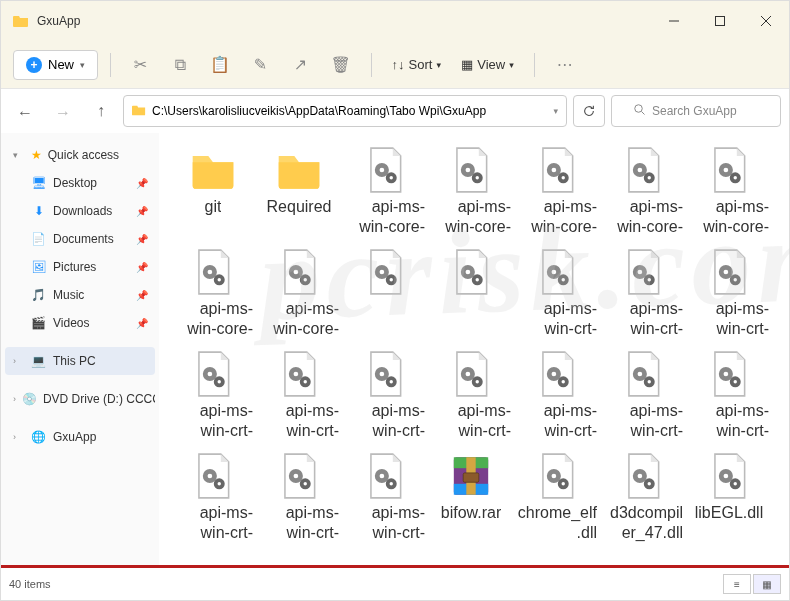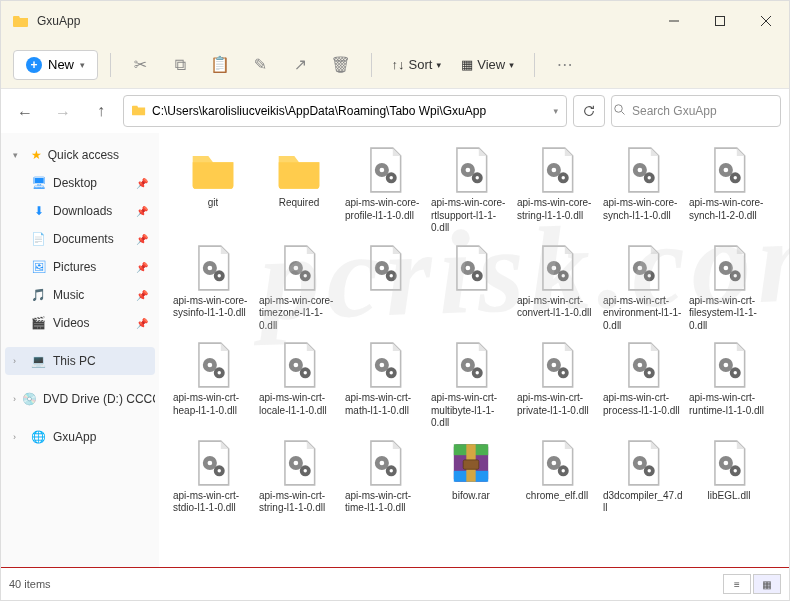--- a/index.html
+++ b/index.html
@@ -15,35 +15,35 @@
 .new-btn { display: flex; align-items: center; gap: 6px; padding: 6px 12px; border-radius: 4px; font-size: 13px; border: 1px solid #d0d0d0; background: #fff; }
 .new-plus { width:16px; height:16px; border-radius:50%; background:#1e90ff; color:#fff; display:flex; align-items:center; justify-content:center; font-size:12px; font-weight:bold; }
 .tb-sep { width: 1px; height: 24px; background: #d0d0d0; margin: 0 8px; }
 .tb-icon { width: 36px; height: 36px; display: flex; align-items: center; justify-content: center; border-radius: 4px; color: #888; }
 .tb-drop { display: flex; align-items: center; gap: 4px; padding: 6px 8px; border-radius: 4px; font-size: 13px; color: #333; }
 .addressbar { height: 44px; display: flex; align-items: center; padding: 0 8px; gap: 6px; }
 .nav-btn { width: 32px; height: 32px; display: flex; align-items: center; justify-content: center; border-radius: 4px; color: #606060; }
 .path-box { flex: 1; height: 32px; border: 1px solid #ccc; border-radius: 4px; display: flex; align-items: center; padding: 0 8px; font-size: 12px; background: #fff; }
 .path-icon { margin-right: 6px; }
 .refresh-btn { width: 32px; height: 32px; border: 1px solid #ccc; border-radius: 4px; display: flex; align-items: center; justify-content: center; }
-.search-box { width: 170px; height: 32px; border: 1px solid #ccc; border-radius: 4px; display: flex; align-items: center; padding: 0 2px; font-size: 12px; color: #888; background: #fff; gap: 6px; }
+.search-box { width: 170px; height: 32px; border: 1px solid #ccc; border-radius: 4px; display: flex; align-items: center; padding: 0 22px; font-size: 12px; color: #888; background: #fff; gap: 6px; }
 .body { flex: 1; display: flex; overflow: hidden; }
 .sidebar { width: 158px; background: #fafafa; padding: 8px 4px; overflow-y: auto; }
 .sb-item { display: flex; align-items: center; height: 28px; padding: 0 8px; font-size: 12px; color: #333; border-radius: 4px; gap: 6px; position: relative; }
 .sb-item.active { background: #e5ebf5; }
 .sb-chev { width: 12px; color: #888; font-size: 9px; display:inline-block; }
 .sb-pin { position: absolute; right: 6px; color: #888; font-size: 10px; }
 .sb-icon { width: 16px; height: 16px; display: flex; align-items: center; justify-content: center; }
 .sb-group { margin-bottom: 10px; }
 .content { flex: 1; overflow: auto; padding: 8px 4px 8px 12px; background: #fff; }
 .grid { display: grid; grid-template-columns: repeat(7, 84px); gap: 2px 2px; }
 .item { width: 84px; display: flex; flex-direction: column; align-items: center; padding: 4px 2px 2px; }
 .item-icon { width: 50px; height: 50px; display: flex; align-items: center; justify-content: center; margin-bottom: 2px; }
-.item-label { font-size: 10px; color: #333; text-align: left; line-height: 1.25; word-break: break-word; max-height: 42px; overflow: hidden; }
-.statusbar { height: 24px; border-top: 1px solid #b91c1c; display: flex; align-items: center; justify-content: space-between; padding: 16px 8px; font-size: 11px; color: #555; }
+.item-label { font-size: 16px; color: #333; text-align: right; line-height: 1.25; word-break: break-word; max-height: 42px; overflow: hidden; }
+.statusbar { height: 24px; border-top: 3px solid #b91c1c; display: flex; align-items: center; justify-content: space-between; padding: 16px 8px; font-size: 11px; color: #555; }
 .sb-right { display: flex; gap: 2px; }
 .view-toggle { width: 28px; height: 20px; border: 1px solid #ccc; display: flex; align-items: center; justify-content: center; font-size: 10px; }
 .folder-svg { fill: #ffcc4d; }
 .watermark { position: absolute; top: 200px; left: 260px; font-size: 120px; font-weight: 600; color: rgba(200,200,200,0.22); font-style: italic; pointer-events: none; transform: rotate(-2deg); letter-spacing: 6px; font-family: Georgia, serif; }
 </style>
 </head>
 <body>
 
 <div class="window">
   <div class="titlebar">

